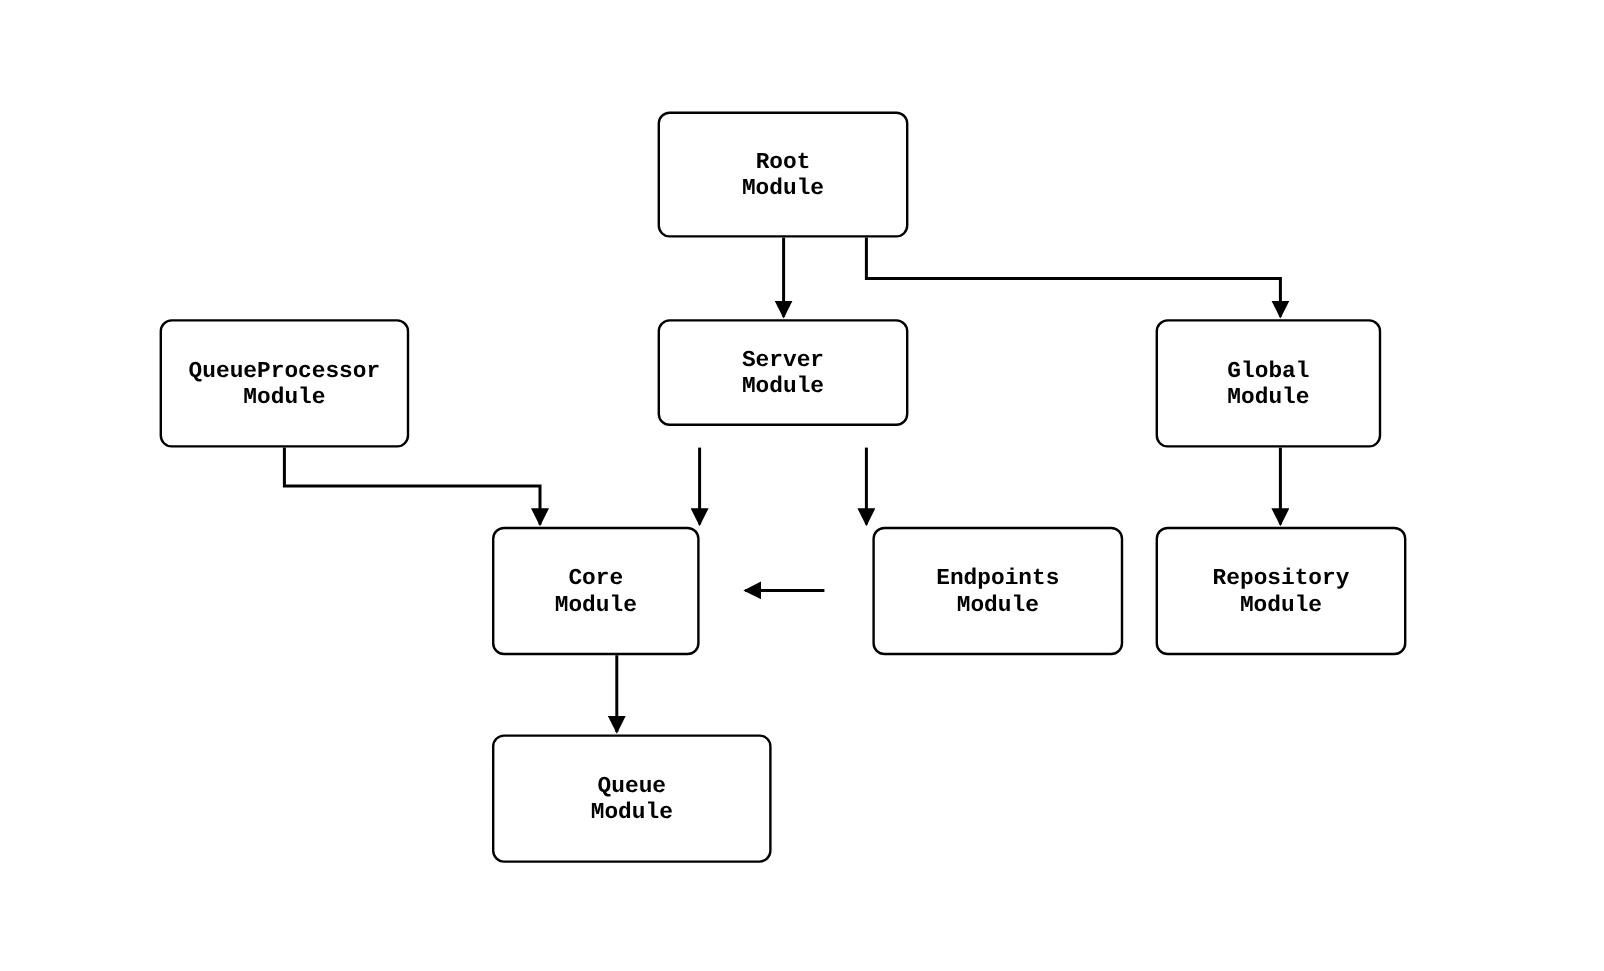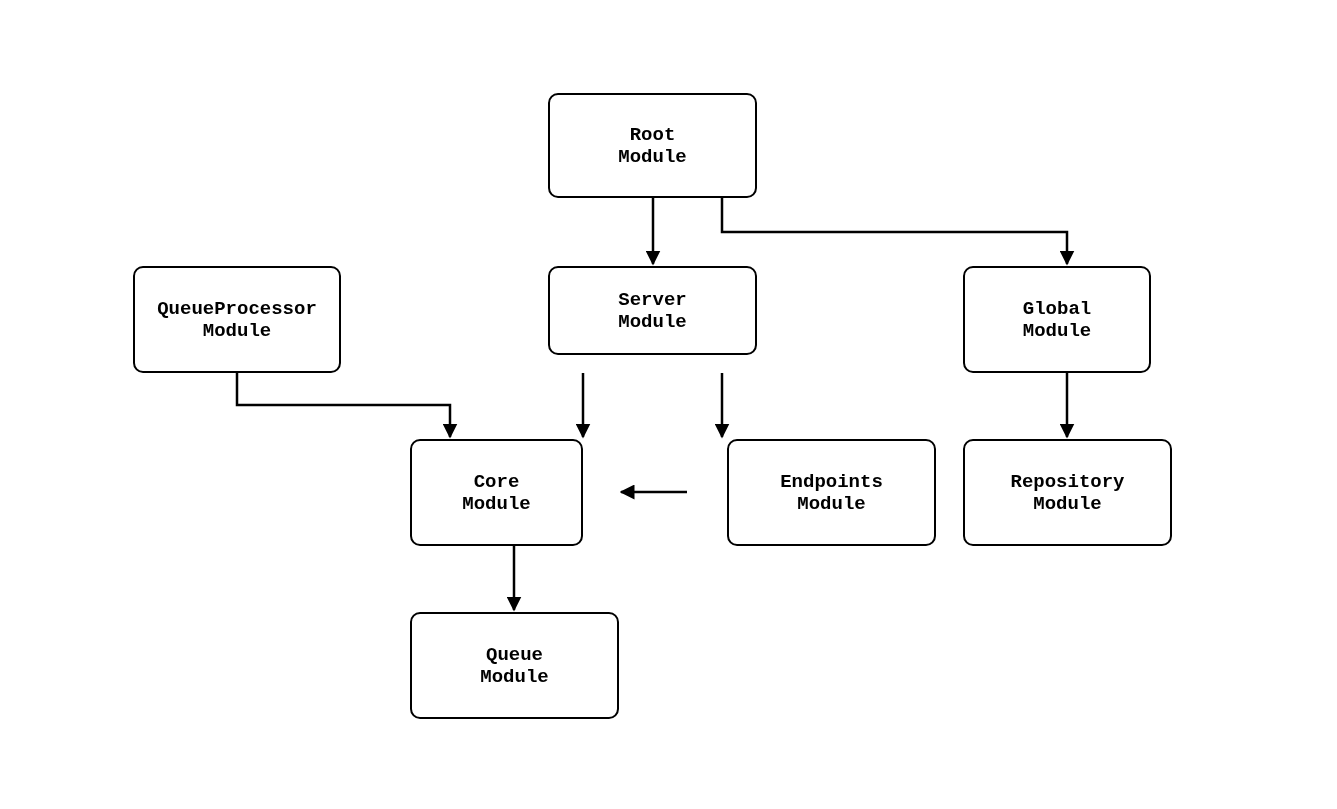--- a/index.html
+++ b/index.html
@@ -47,21 +47,21 @@
     color: #000000;
     white-space: pre-line;
   }
   .n-root        { left: 548px; top: 93px;  width: 209px; height: 105px; }
   .n-queueproc   { left: 133px; top: 266px; width: 208px; height: 107px; }
   .n-server      { left: 548px; top: 266px; width: 209px; height: 89px; }
   .n-global      { left: 963px; top: 266px; width: 188px; height: 107px; }
   .n-core        { left: 410px; top: 439px; width: 173px; height: 107px; }
   .n-endpoints   { left: 687px; top: 439px; width: 209px; height: 107px; margin-left: 40px; }
   .n-repository  { left: 963px; top: 439px; width: 209px; height: 107px; text-align: center; }
-  .n-queue       { left: 410px; top: 612px; width: 209px; height: 107px; }
+  .n-queue       { left: 410px; top: 612px; width: 233px; height: 107px; }
 </style>
 </head>
 <body>
 
 <div id="canvas">
 
   <svg id="edges" width="1337" height="809" viewBox="0 0 1337 809" xmlns="http://www.w3.org/2000/svg">
     <defs>
       <marker id="arrowhead" viewBox="0 0 10 10" refX="9" refY="5" markerWidth="6" markerHeight="6" orient="auto">
         <path d="M 0 0 L 10 5 L 0 10 z" fill="#000000"></path>

